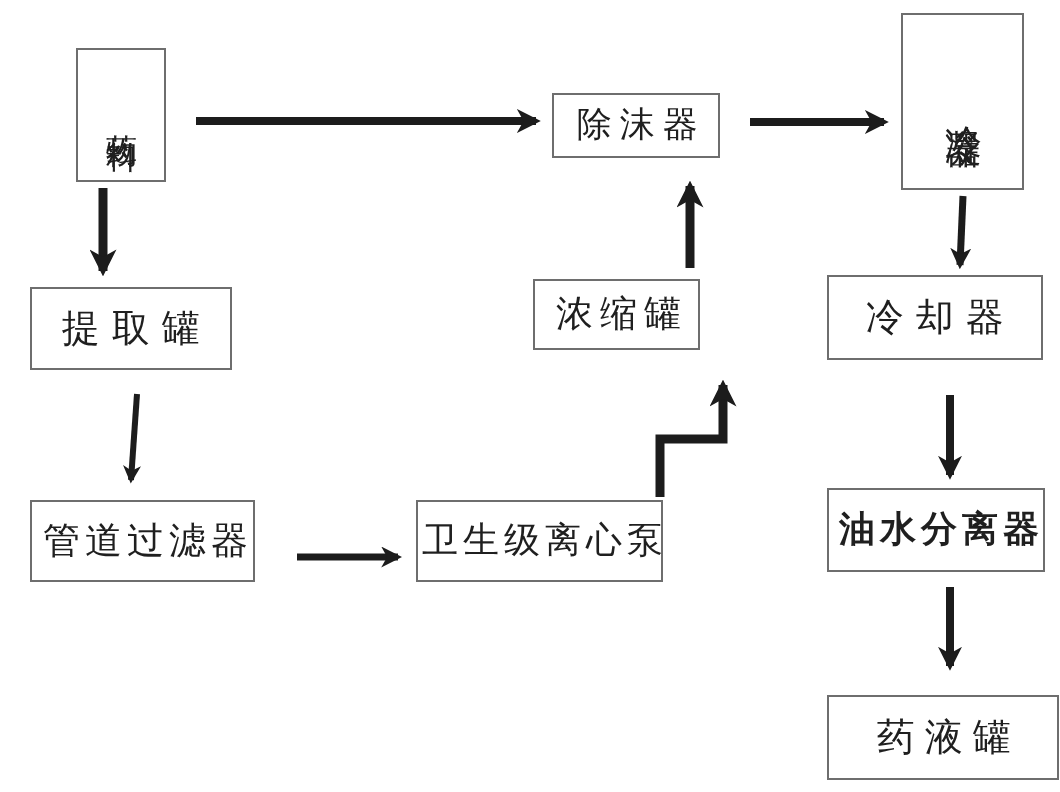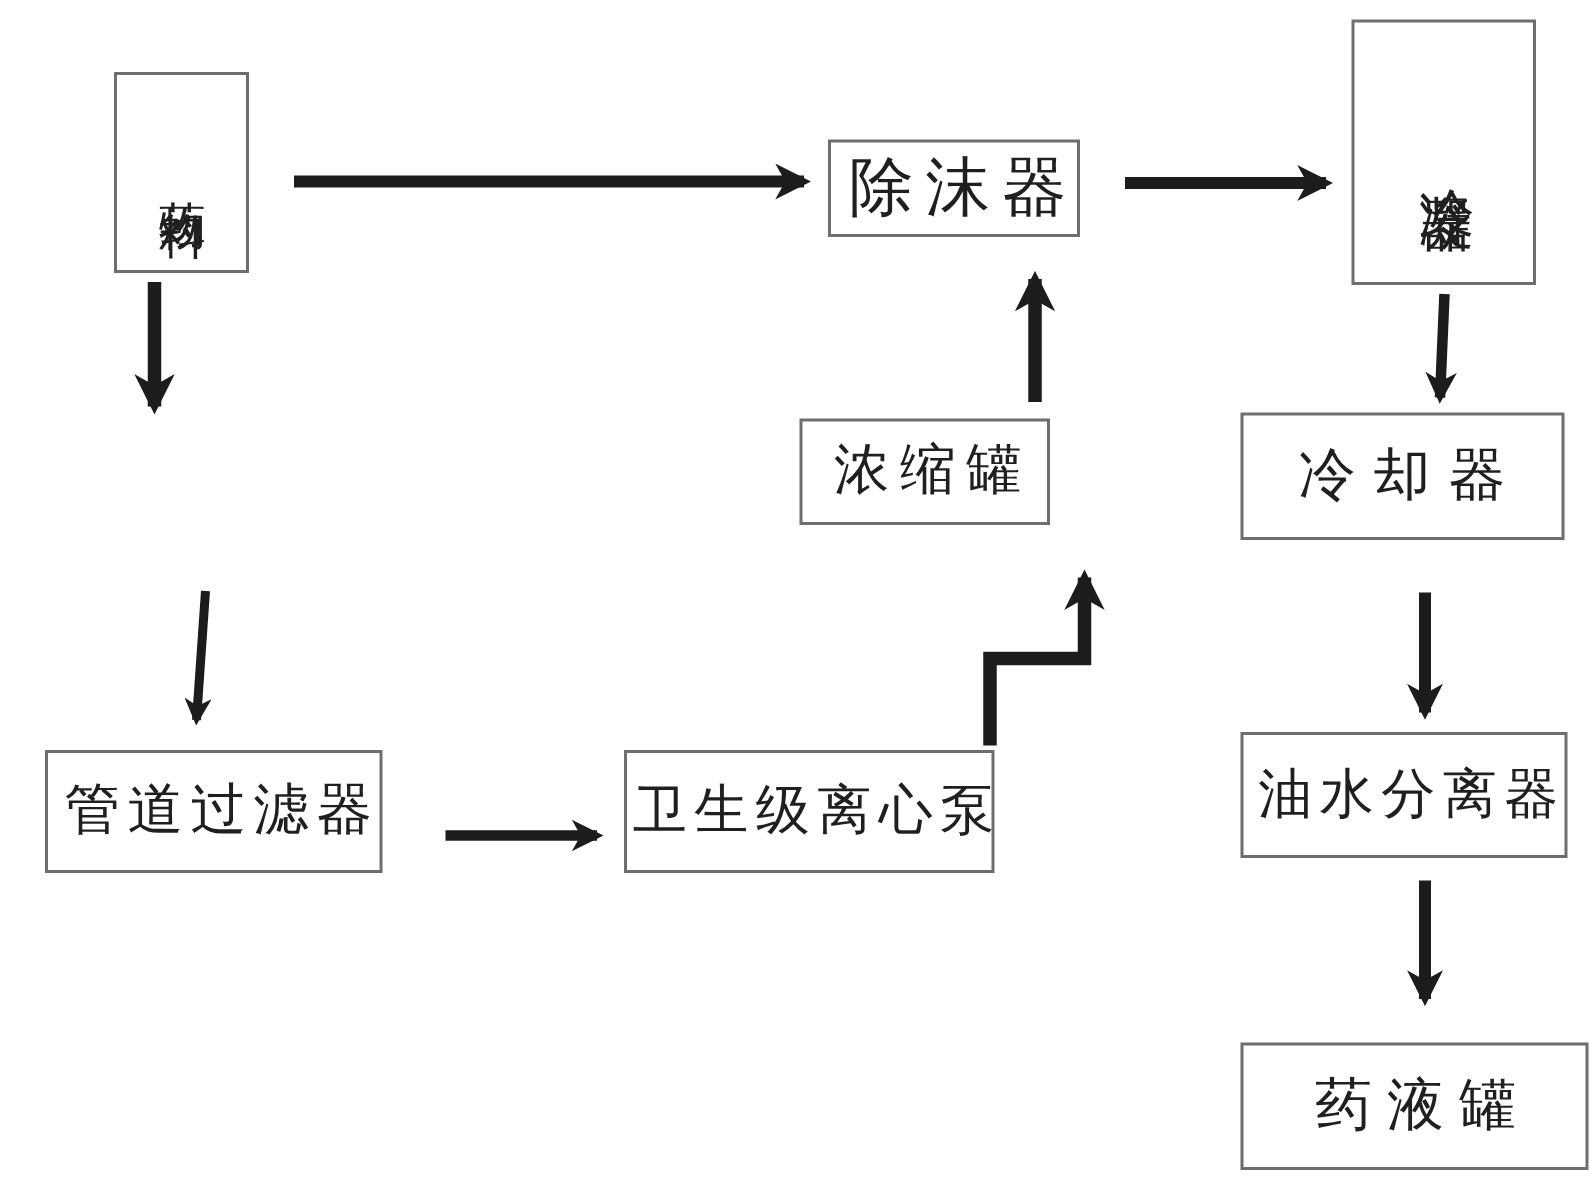--- a/index.html
+++ b/index.html
@@ -65,46 +65,49 @@
     <polyline points="660,497 660,439 723,439 723,385" fill="none" stroke="#1c1c1c" stroke-width="9" marker-end="url(#ah)"></polyline>
     <line x1="963" y1="196" x2="960" y2="265" stroke="#1c1c1c" stroke-width="7" marker-end="url(#ah)"></line>
     <line x1="950" y1="395" x2="950" y2="475" stroke="#1c1c1c" stroke-width="8" marker-end="url(#ah)"></line>
     <line x1="950" y1="587" x2="950" y2="666" stroke="#1c1c1c" stroke-width="8" marker-end="url(#ah)"></line>
   </svg>
 
   <div class="node" style="left:76px; top:48px; width:90px; height:134px;">
     <span class="label vertical" style="font-size:31px;">药物料</span>
   </div>
 
+  <div class="node" style="left:30px; top:287px; width:202px; height:83px;">
+    <span class="label horiz" style="font-size:38px; letter-spacing:12px;">提取罐</span>
+  </div>
 
   <div class="node" style="left:416px; top:500px; width:247px; height:82px;">
     <span class="label horiz" style="font-size:36px; letter-spacing:5px;">卫生级离心泵</span>
   </div>
 
   <div class="node" style="left:30px; top:500px; width:225px; height:82px;">
     <span class="label horiz" style="font-size:37px; letter-spacing:5px;">管道过滤器</span>
   </div>
 
   <div class="node" style="left:533px; top:279px; width:167px; height:71px;">
     <span class="label horiz" style="font-size:37px; letter-spacing:7px;">浓缩罐</span>
   </div>
 
   <div class="node" style="left:552px; top:93px; width:168px; height:65px;">
-    <span class="label horiz" style="font-size:43px; letter-spacing:8px;">除沫器</span>
+    <span class="label horiz" style="font-size:35px; letter-spacing:8px;">除沫器</span>
   </div>
 
   <div class="node" style="left:901px; top:13px; width:123px; height:177px;">
     <span class="label vertical" style="font-size:37px;">冷凝器</span>
   </div>
 
   <div class="node" style="left:827px; top:275px; width:216px; height:85px;">
     <span class="label horiz" style="font-size:38px; letter-spacing:12px;">冷却器</span>
   </div>
 
   <div class="node" style="left:827px; top:488px; width:218px; height:84px;">
-    <span class="label horiz" style="font-size:36px; letter-spacing:5px;">油水分离器</span>
+    <span class="label horiz" style="font-size:36px; letter-spacing:5px;font-weight:bold;">油水分离器</span>
   </div>
 
   <div class="node" style="left:827px; top:695px; width:232px; height:85px;">
     <span class="label horiz" style="font-size:38px; letter-spacing:10px;">药液罐</span>
   </div>
 
 </div>
 
 </body></html>

